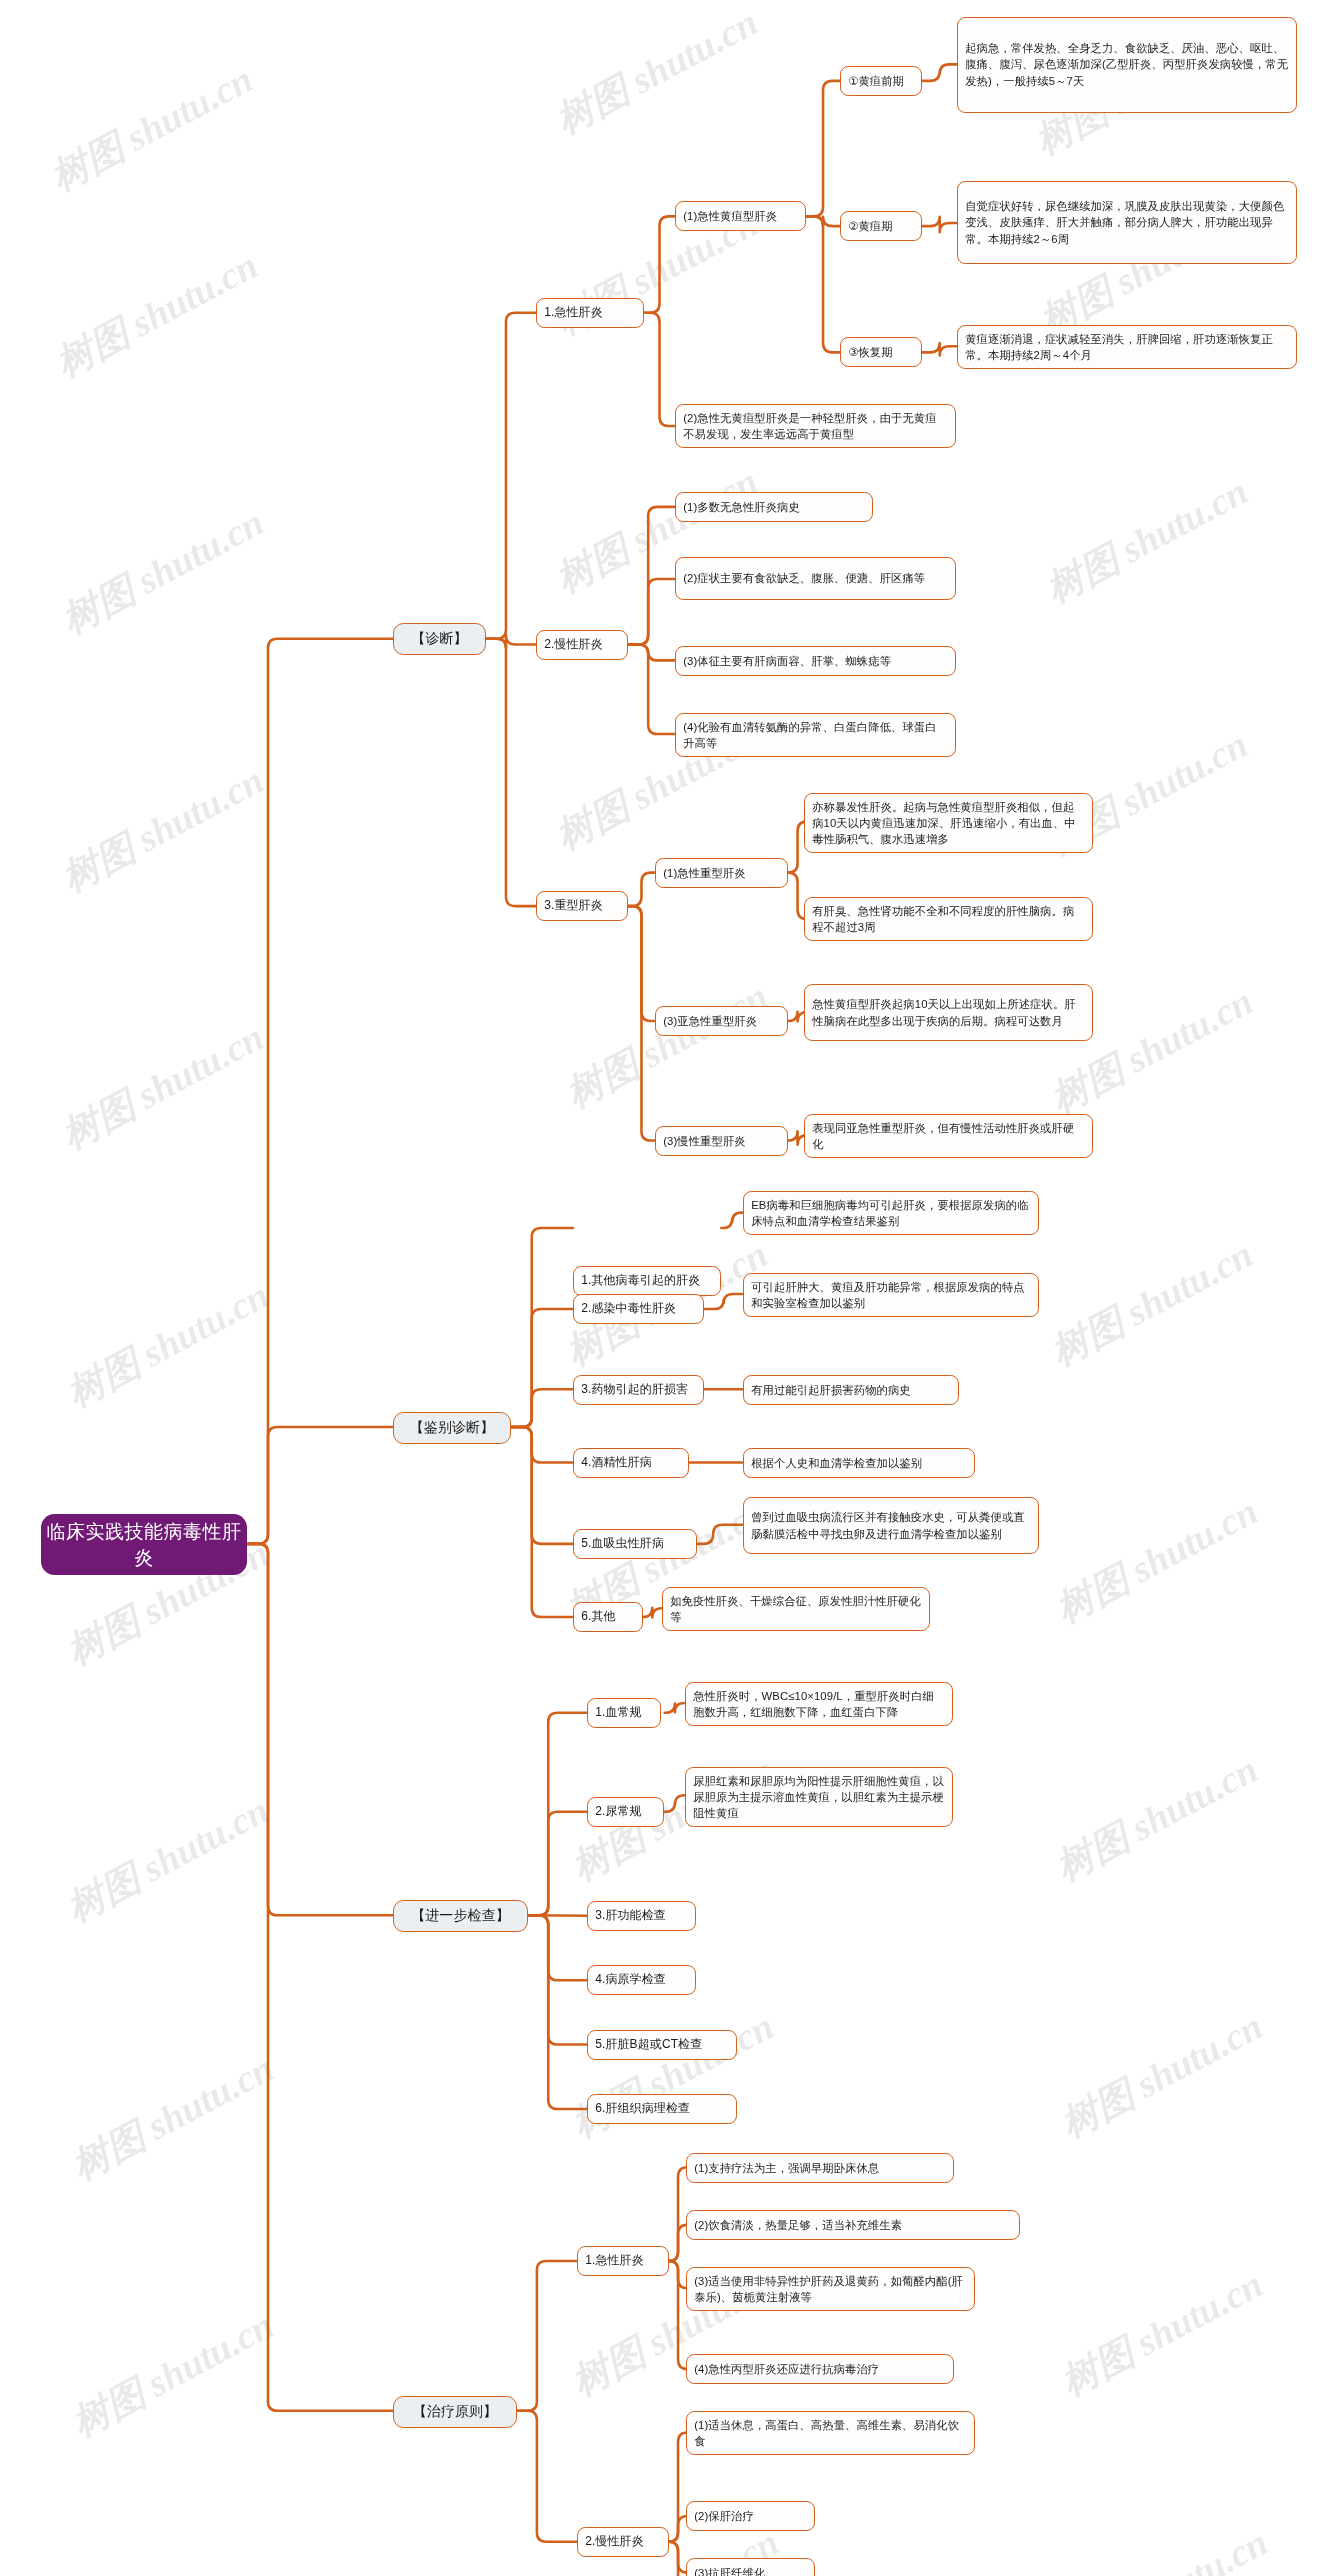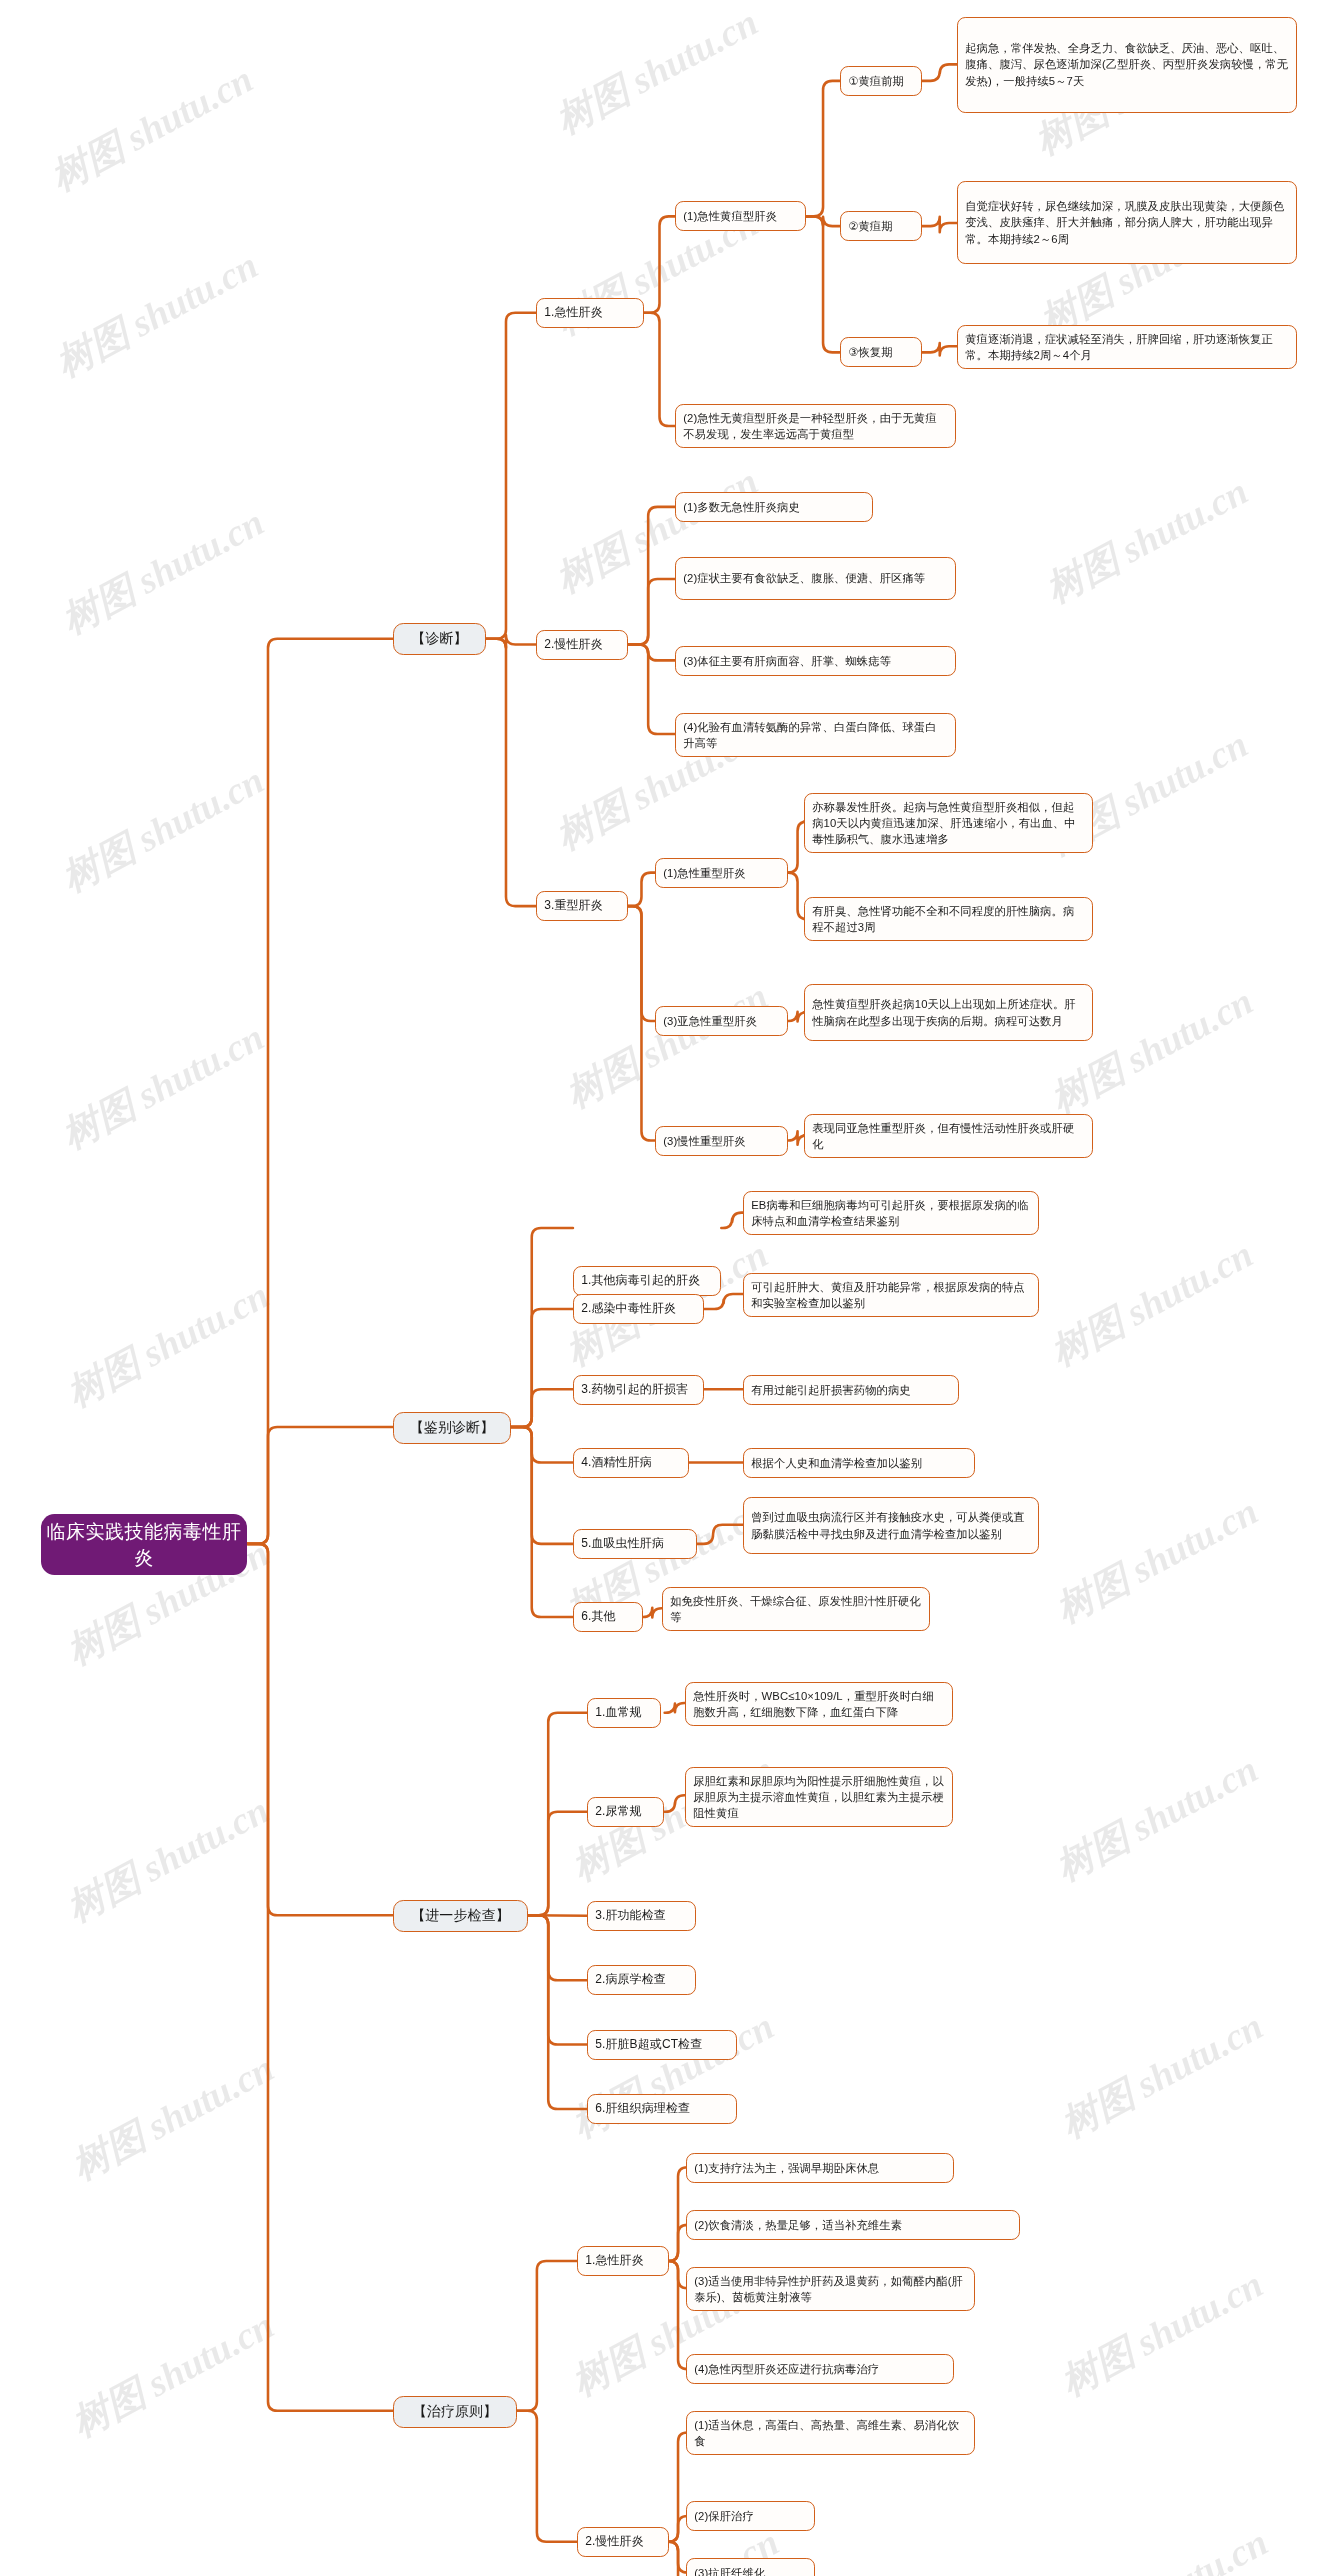--- a/index.html
+++ b/index.html
@@ -242,21 +242,21 @@
       <div class="node lvl2" style="left: 587px; top: 1797px; width: 77px; min-height: 30px;">
         <span>2.尿常规</span>
       </div>
       <div class="node leaf" style="left: 685px; top: 1767px; width: 268px; min-height: 57px;">
         <span>尿胆红素和尿胆原均为阳性提示肝细胞性黄疸，以尿胆原为主提示溶血性黄疸，以胆红素为主提示梗阻性黄疸</span>
       </div>
       <div class="node lvl2" style="left: 587px; top: 1901px; width: 109px; min-height: 30px;">
         <span>3.肝功能检查</span>
       </div>
       <div class="node lvl2" style="left: 587px; top: 1965px; width: 109px; min-height: 30px;">
-        <span>2.病原学检查</span>
+        <span>4.病原学检查</span>
       </div>
       <div class="node lvl2" style="left: 587px; top: 2030px; width: 150px; min-height: 30px;">
         <span>5.肝脏B超或CT检查</span>
       </div>
       <div class="node lvl2" style="left: 587px; top: 2094px; width: 150px; min-height: 30px;">
         <span>6.肝组织病理检查</span>
       </div>
       <div class="node lvl1" style="left: 393px; top: 2396px; width: 124px; min-height: 31px;">
         <span>【治疗原则】</span>
       </div>

